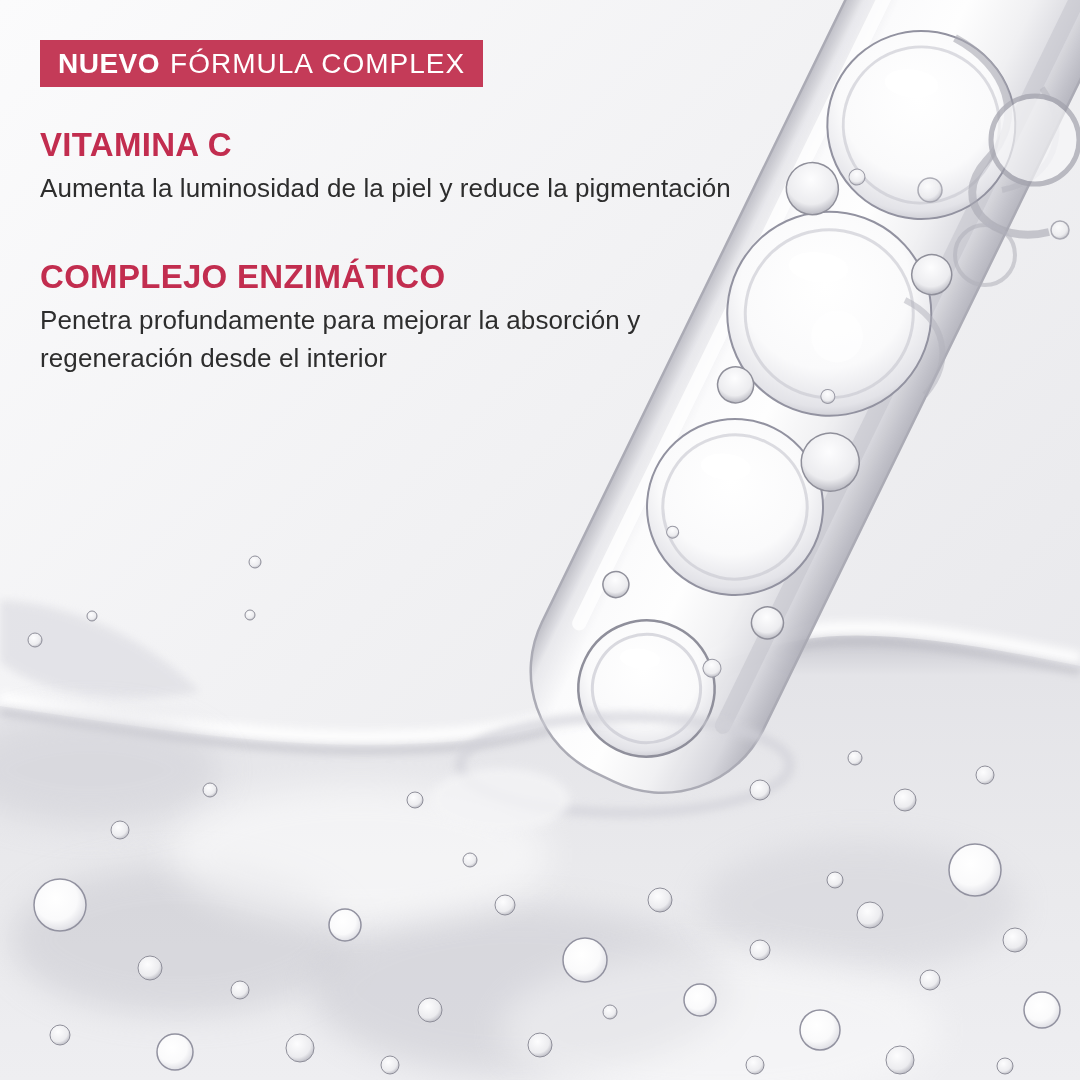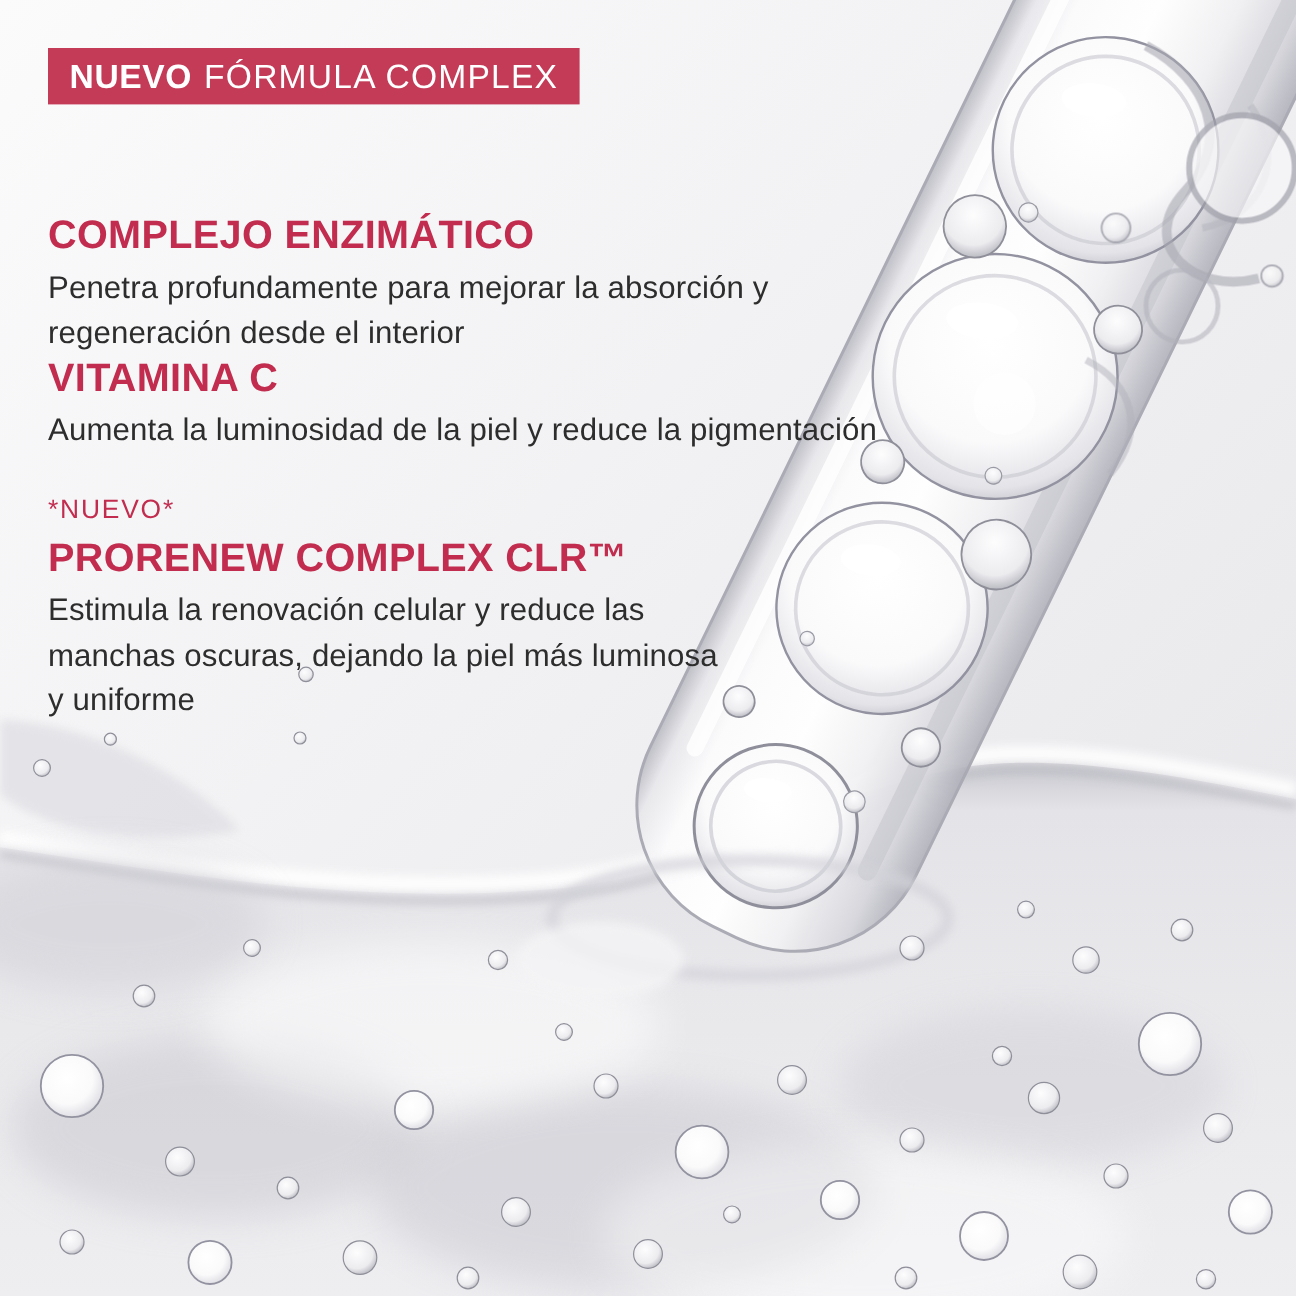--- a/index.html
+++ b/index.html
@@ -213,30 +213,25 @@
     </g>
   </svg>
 
   <div class="overlay">
 
     <div class="badge">
       <span class="hl">NUEVO</span>
       <span class="rest">FÓRMULA COMPLEX</span>
     </div>
 
+    <div class="sec sec-1">
+      <h2 class="sec-heading">VITAMINA C</h2>
+      <p class="sec-body">Aumenta la luminosidad de la piel y reduce la pigmentación</p>
+    </div>
+
     <div class="sec sec-2">
       <h2 class="sec-heading">COMPLEJO ENZIMÁTICO</h2>
       <p class="sec-body">Penetra profundamente para mejorar la absorción y regeneración desde el interior</p>
     </div>
 
-    <div class="sec sec-1">
-      <h2 class="sec-heading">VITAMINA C</h2>
-      <p class="sec-body">Aumenta la luminosidad de la piel y reduce la pigmentación</p>
-    </div>
-
-    <div class="sec sec-3">
-      <p class="kicker">*NUEVO*</p>
-      <h2 class="sec-heading">PRORENEW COMPLEX CLR™</h2>
-      <p class="sec-body">Estimula la renovación celular y reduce las manchas oscuras, dejando la piel más luminosa y uniforme</p>
-    </div>
 
   </div>
 </div>
 
 </body></html>

